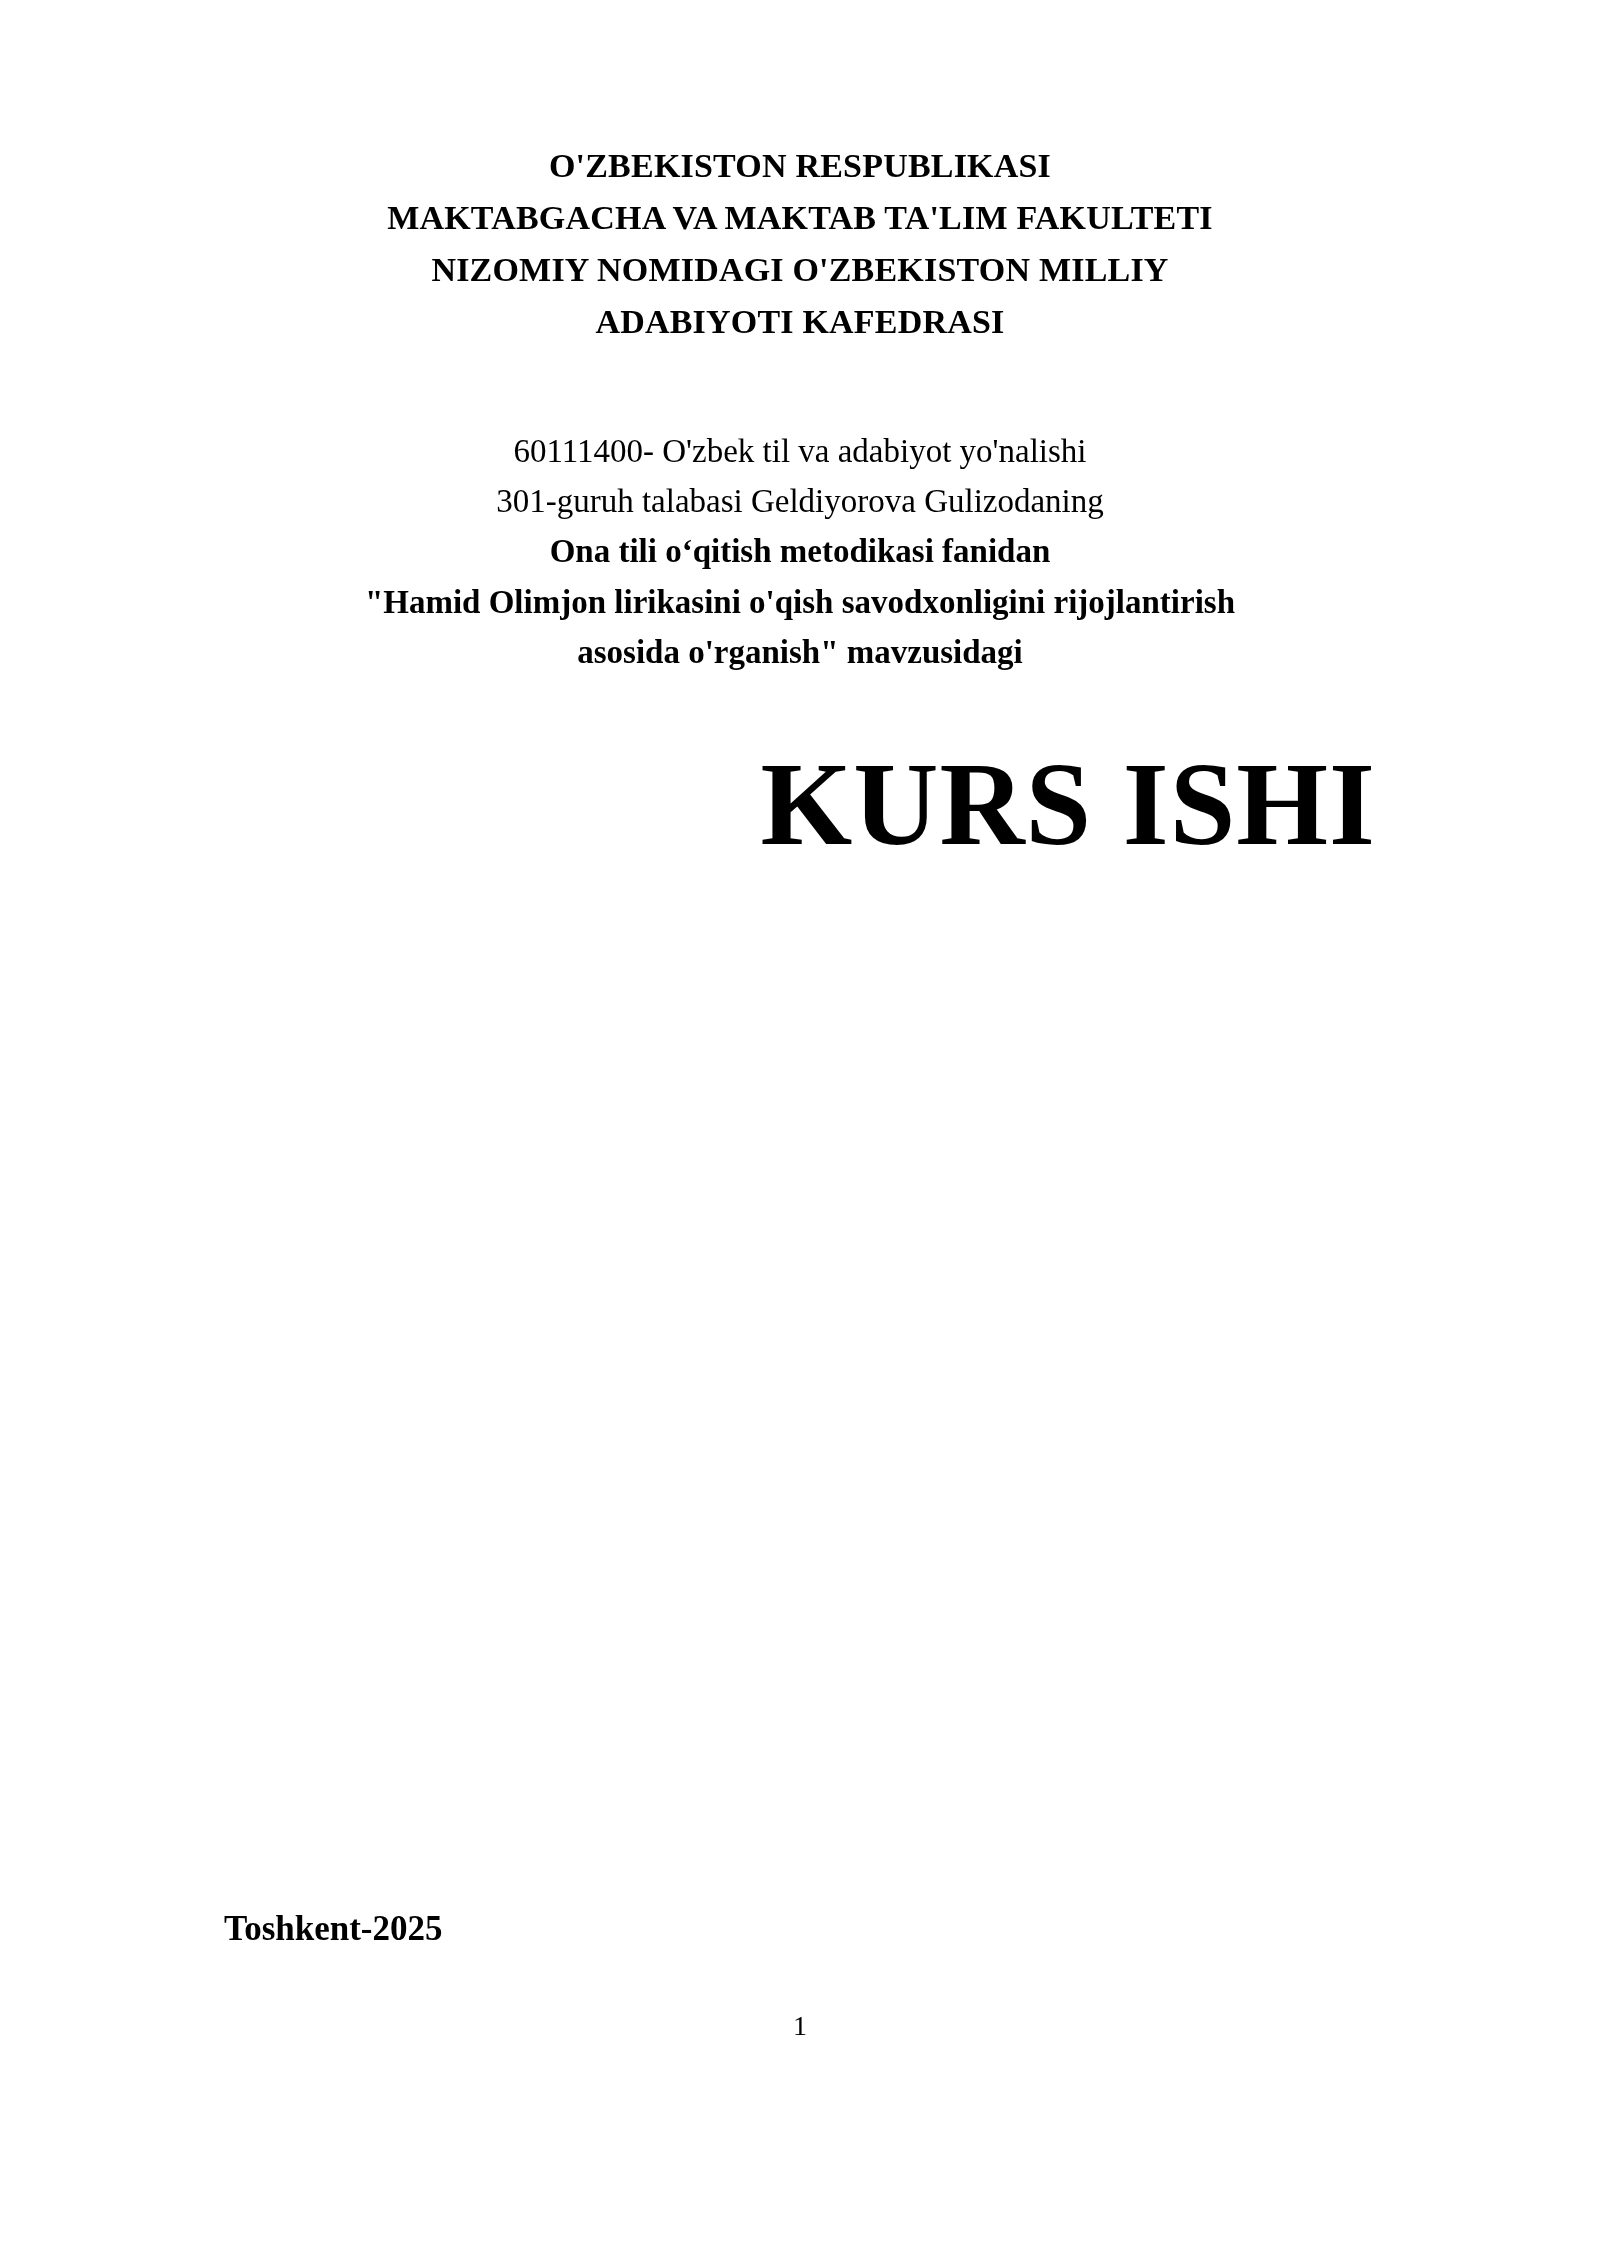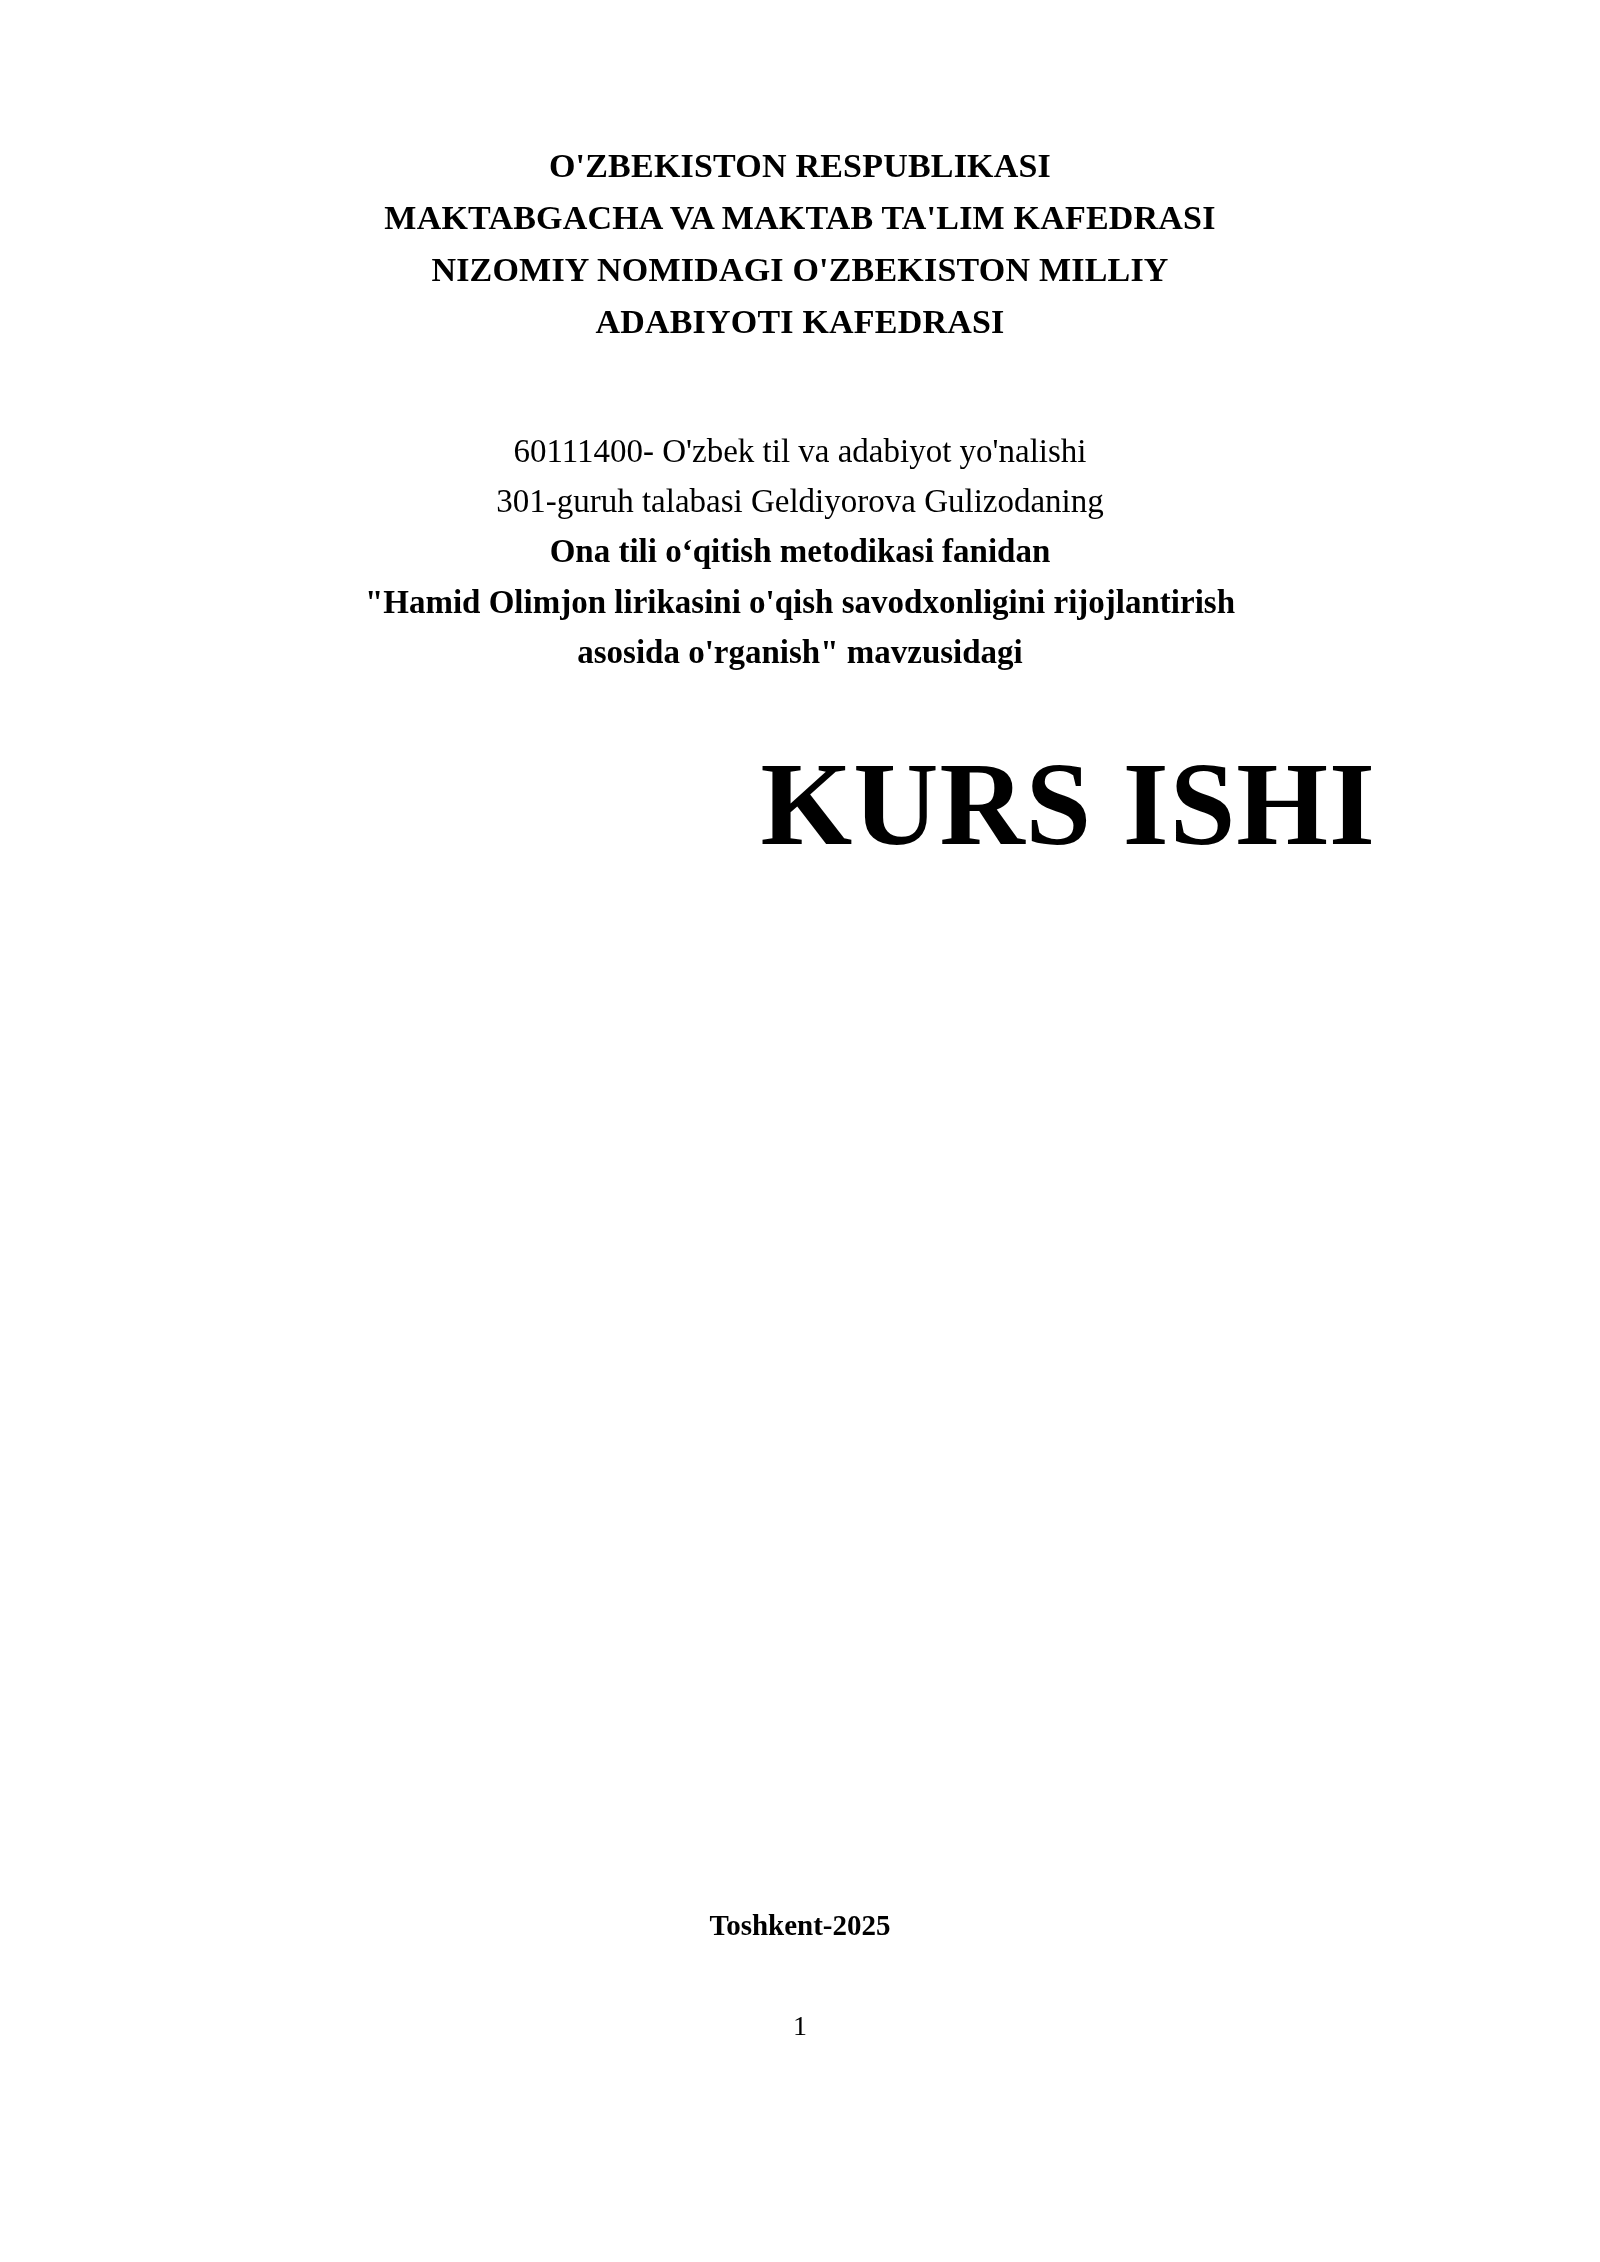--- a/index.html
+++ b/index.html
@@ -91,42 +91,41 @@
     line-height: 1.62;
     white-space: nowrap;
   }
 
   
   .city-year {
     position: absolute;
     left: 0;
     top: 1909px;
     width: 1152px;
-    text-align: center;
     font-weight: bold;
-    font-size: 29px;
+    font-size: 35px;
   }
   .page-number {
     position: absolute;
     left: 0;
     top: 2010px;
     width: 1152px;
     text-align: center;
     font-size: 28px;
   }
 </style>
 </head>
 <body>
 
 <div class="page">
   <div class="content">
 
     <div class="header-block">
       <div class="header-line">O'ZBEKISTON RESPUBLIKASI</div>
-      <div class="header-line">MAKTABGACHA VA MAKTAB TA'LIM KAFEDRASI</div>
+      <div class="header-line">MAKTABGACHA VA MAKTAB TA'LIM FAKULTETI</div>
       <div class="header-line">NIZOMIY NOMIDAGI O'ZBEKISTON MILLIY</div>
       <div class="header-line">ADABIYOTI KAFEDRASI</div>
     </div>
 
     <div class="info-block">
       <div class="info-line">60111400- O'zbek til va adabiyot yo'nalishi</div>
       <div class="info-line">301-guruh talabasi  Geldiyorova  Gulizodaning</div>
       <div class="info-line bold">Ona tili o‘qitish metodikasi fanidan</div>
       <div class="info-line bold">"Hamid Olimjon lirikasini o'qish  savodxonligini rijojlantirish</div>
       <div class="info-line bold">

